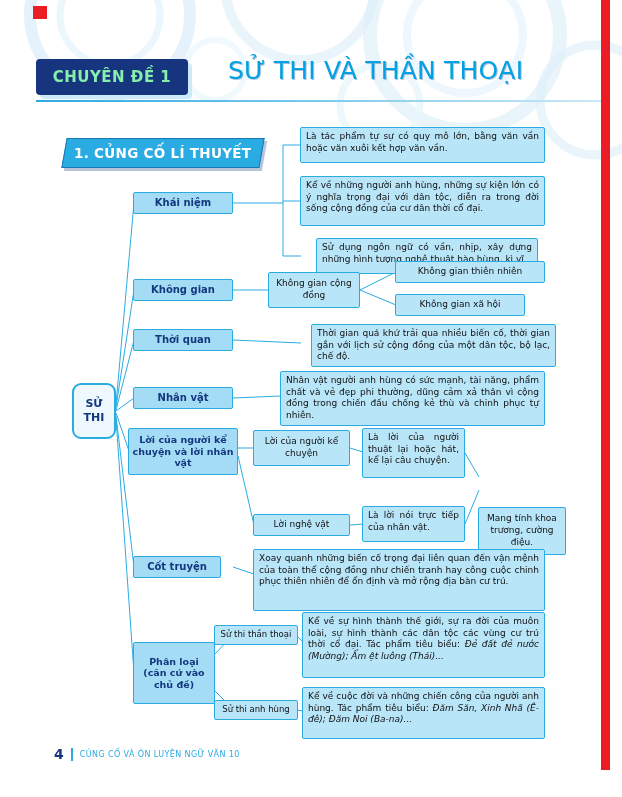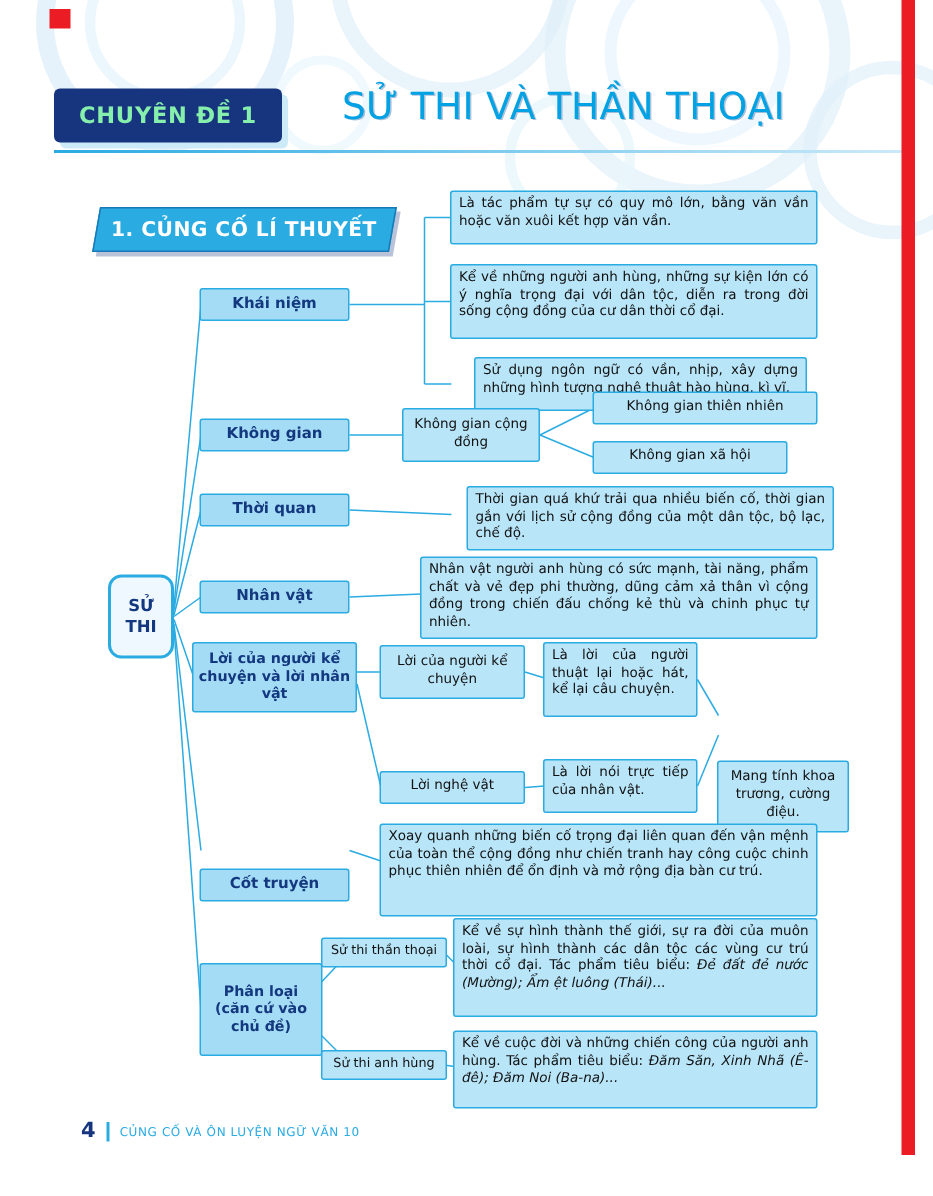--- a/index.html
+++ b/index.html
@@ -125,21 +125,21 @@
     <span class="section-text">1. CỦNG CỐ LÍ THUYẾT</span>
   </div>
 
   <div class="root" style="left:72px;top:383px;width:44px;min-height:56px;">SỬ THI</div>
 
   <div class="lbl" style="left:133px;top:192px;width:100px;min-height:22px;">Khái niệm</div>
   <div class="lbl" style="left:133px;top:279px;width:100px;min-height:22px;">Không gian</div>
   <div class="lbl" style="left:133px;top:329px;width:100px;min-height:22px;">Thời quan</div>
   <div class="lbl" style="left:133px;top:387px;width:100px;min-height:22px;">Nhân vật</div>
   <div class="lbl" style="left:128px;top:428px;width:110px;min-height:47px;font-size:9.5px;">Lời của người kể chuyện và lời nhân vật</div>
-  <div class="lbl" style="left:133px;top:556px;width:100px;min-height:22px;margin-top:23px;">Cốt truyện</div>
+  <div class="lbl" style="left:133px;top:556px;width:88px;min-height:22px;">Cốt truyện</div>
   <div class="lbl" style="left:133px;top:642px;width:82px;min-height:62px;font-size:9.5px;">Phân loại (căn cứ vào chủ đề)</div>
 
   <div class="desc" style="left:300px;top:127px;width:245px;min-height:36px;">Là tác phẩm tự sự có quy mô lớn, bằng văn vần hoặc văn xuôi kết hợp văn vần.</div>
   <div class="desc" style="left:300px;top:176px;width:245px;min-height:50px;">Kể về những người anh hùng, những sự kiện lớn có ý nghĩa trọng đại với dân tộc, diễn ra trong đời sống cộng đồng của cư dân thời cổ đại.</div>
   <div class="desc" style="left:316px;top:238px;width:222px;min-height:36px;">Sử dụng ngôn ngữ có vần, nhịp, xây dựng những hình tượng nghệ thuật hào hùng, kì vĩ.</div>
 
   <div class="desc center" style="left:268px;top:272px;width:92px;min-height:36px;">Không gian cộng đồng</div>
   <div class="desc center" style="left:395px;top:261px;width:150px;min-height:22px;">Không gian thiên nhiên</div>
   <div class="desc center" style="left:395px;top:294px;width:130px;min-height:22px;">Không gian xã hội</div>
 

